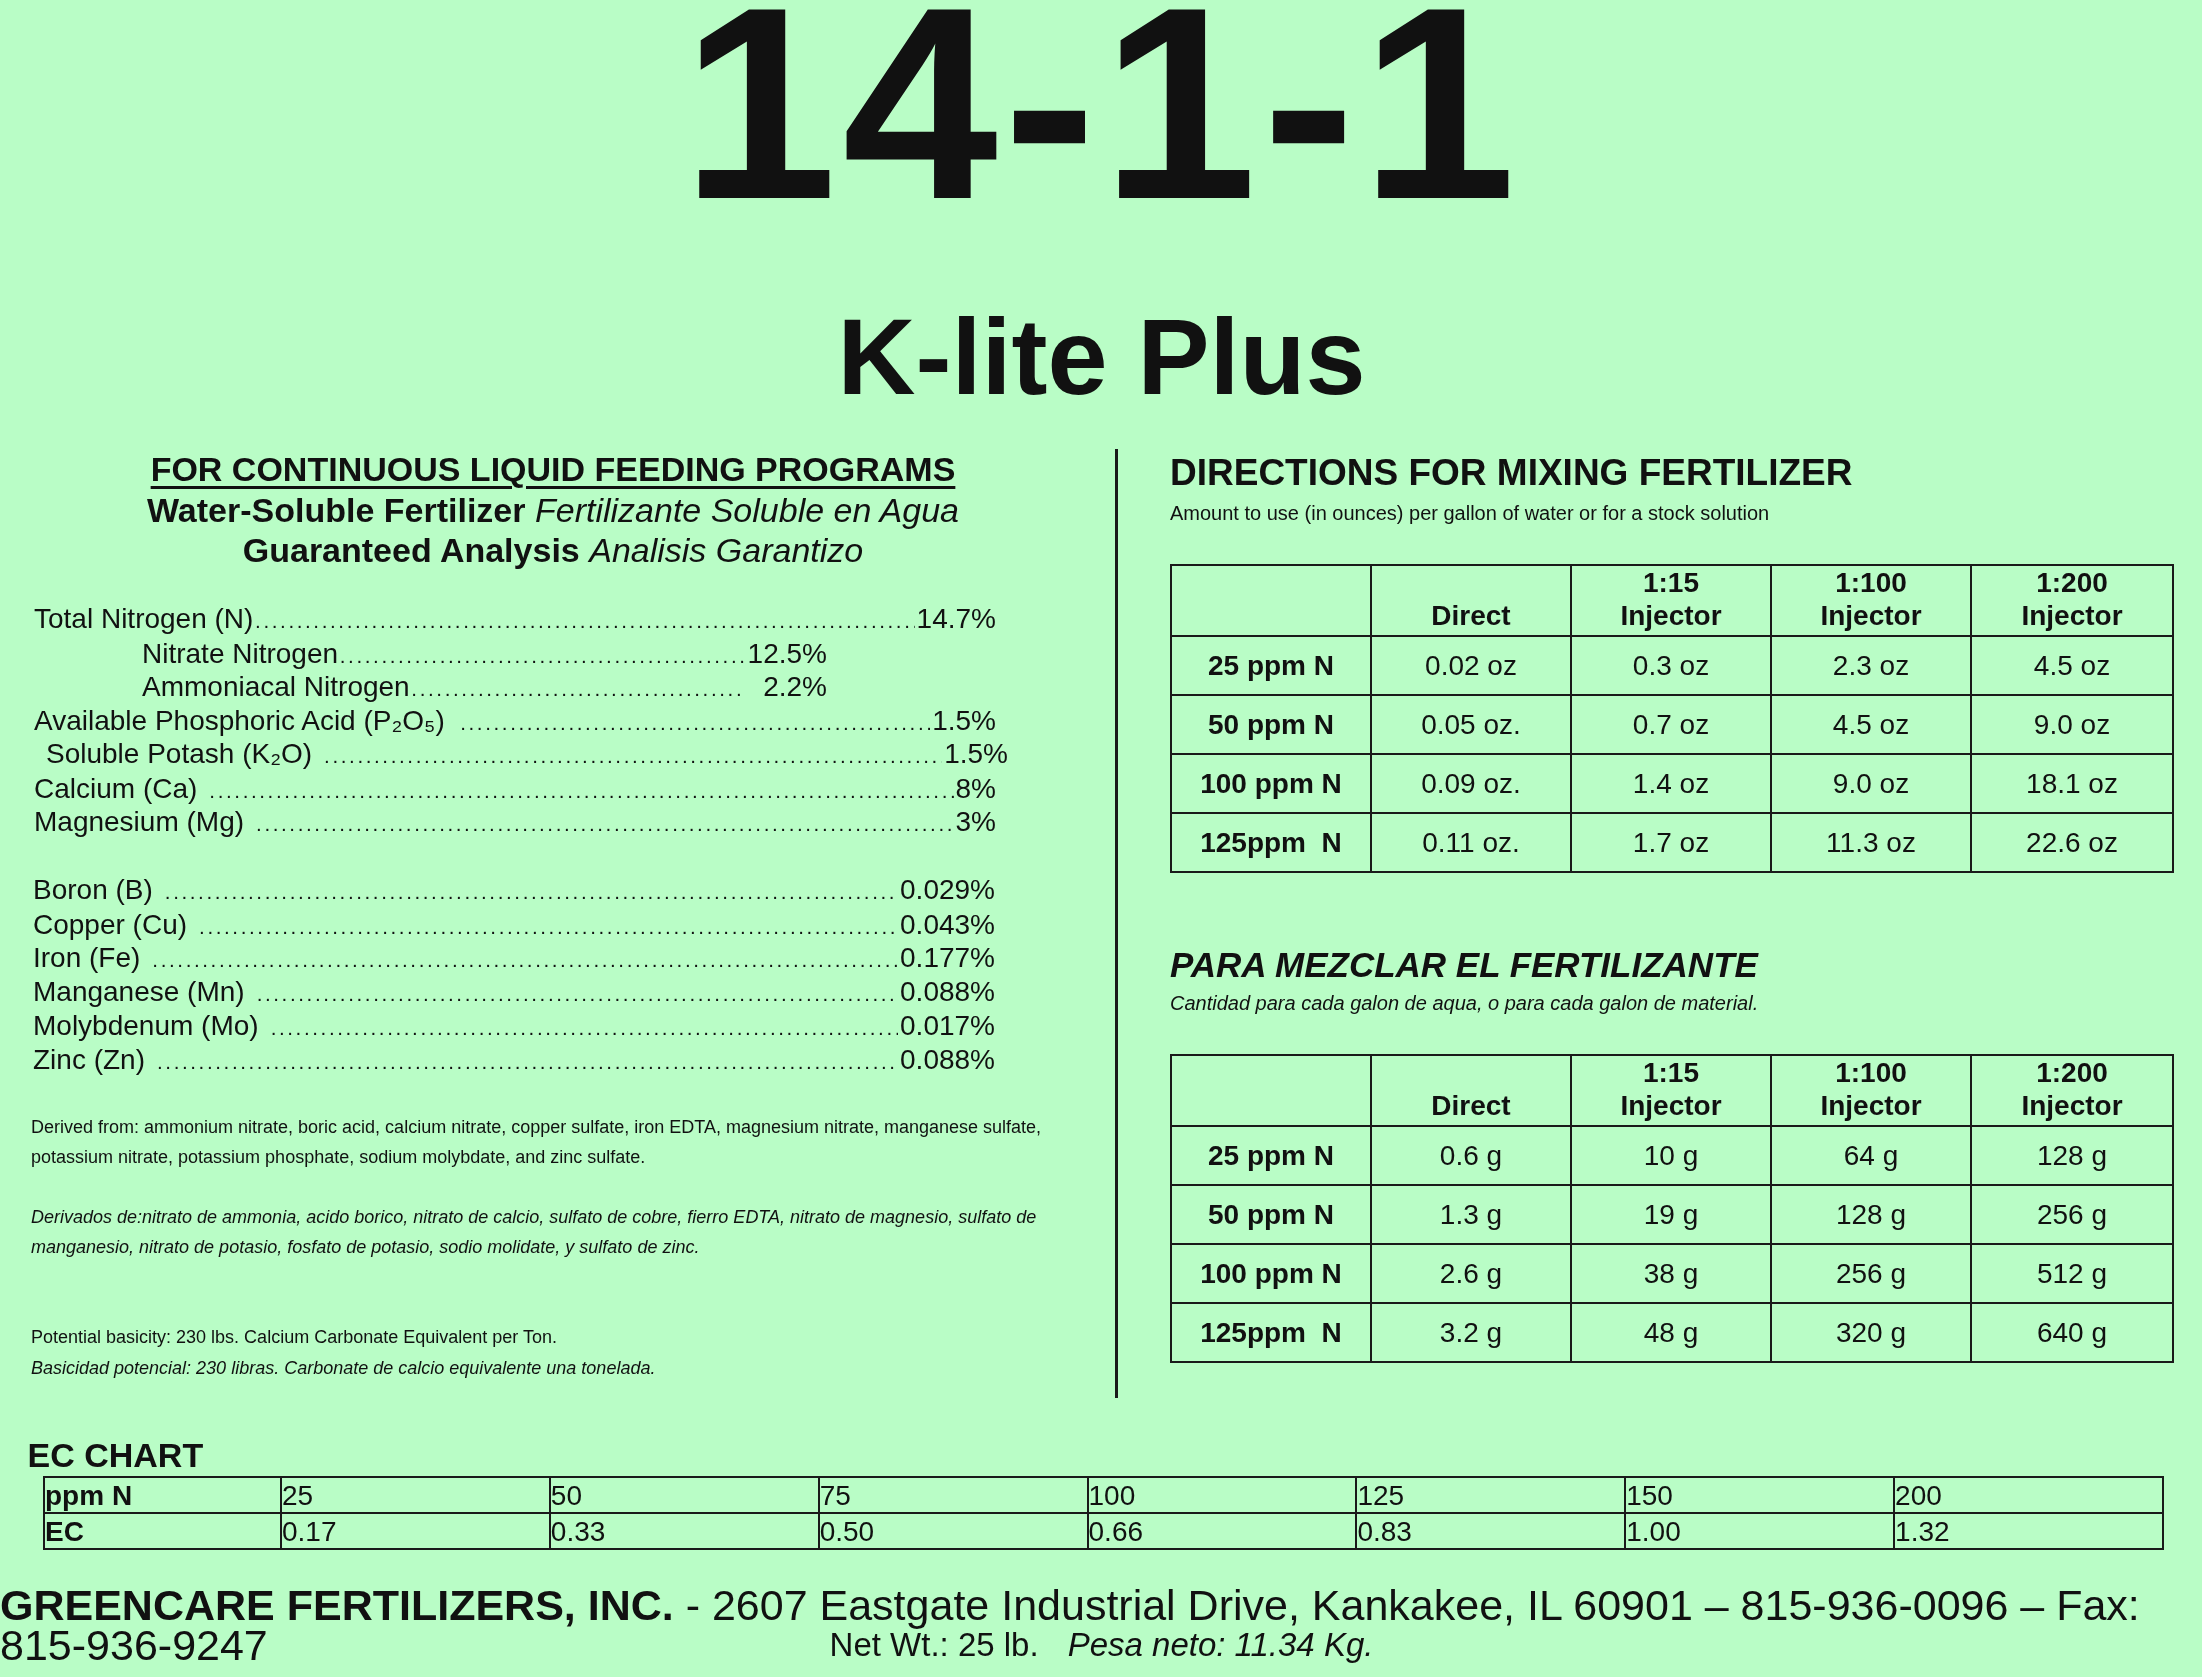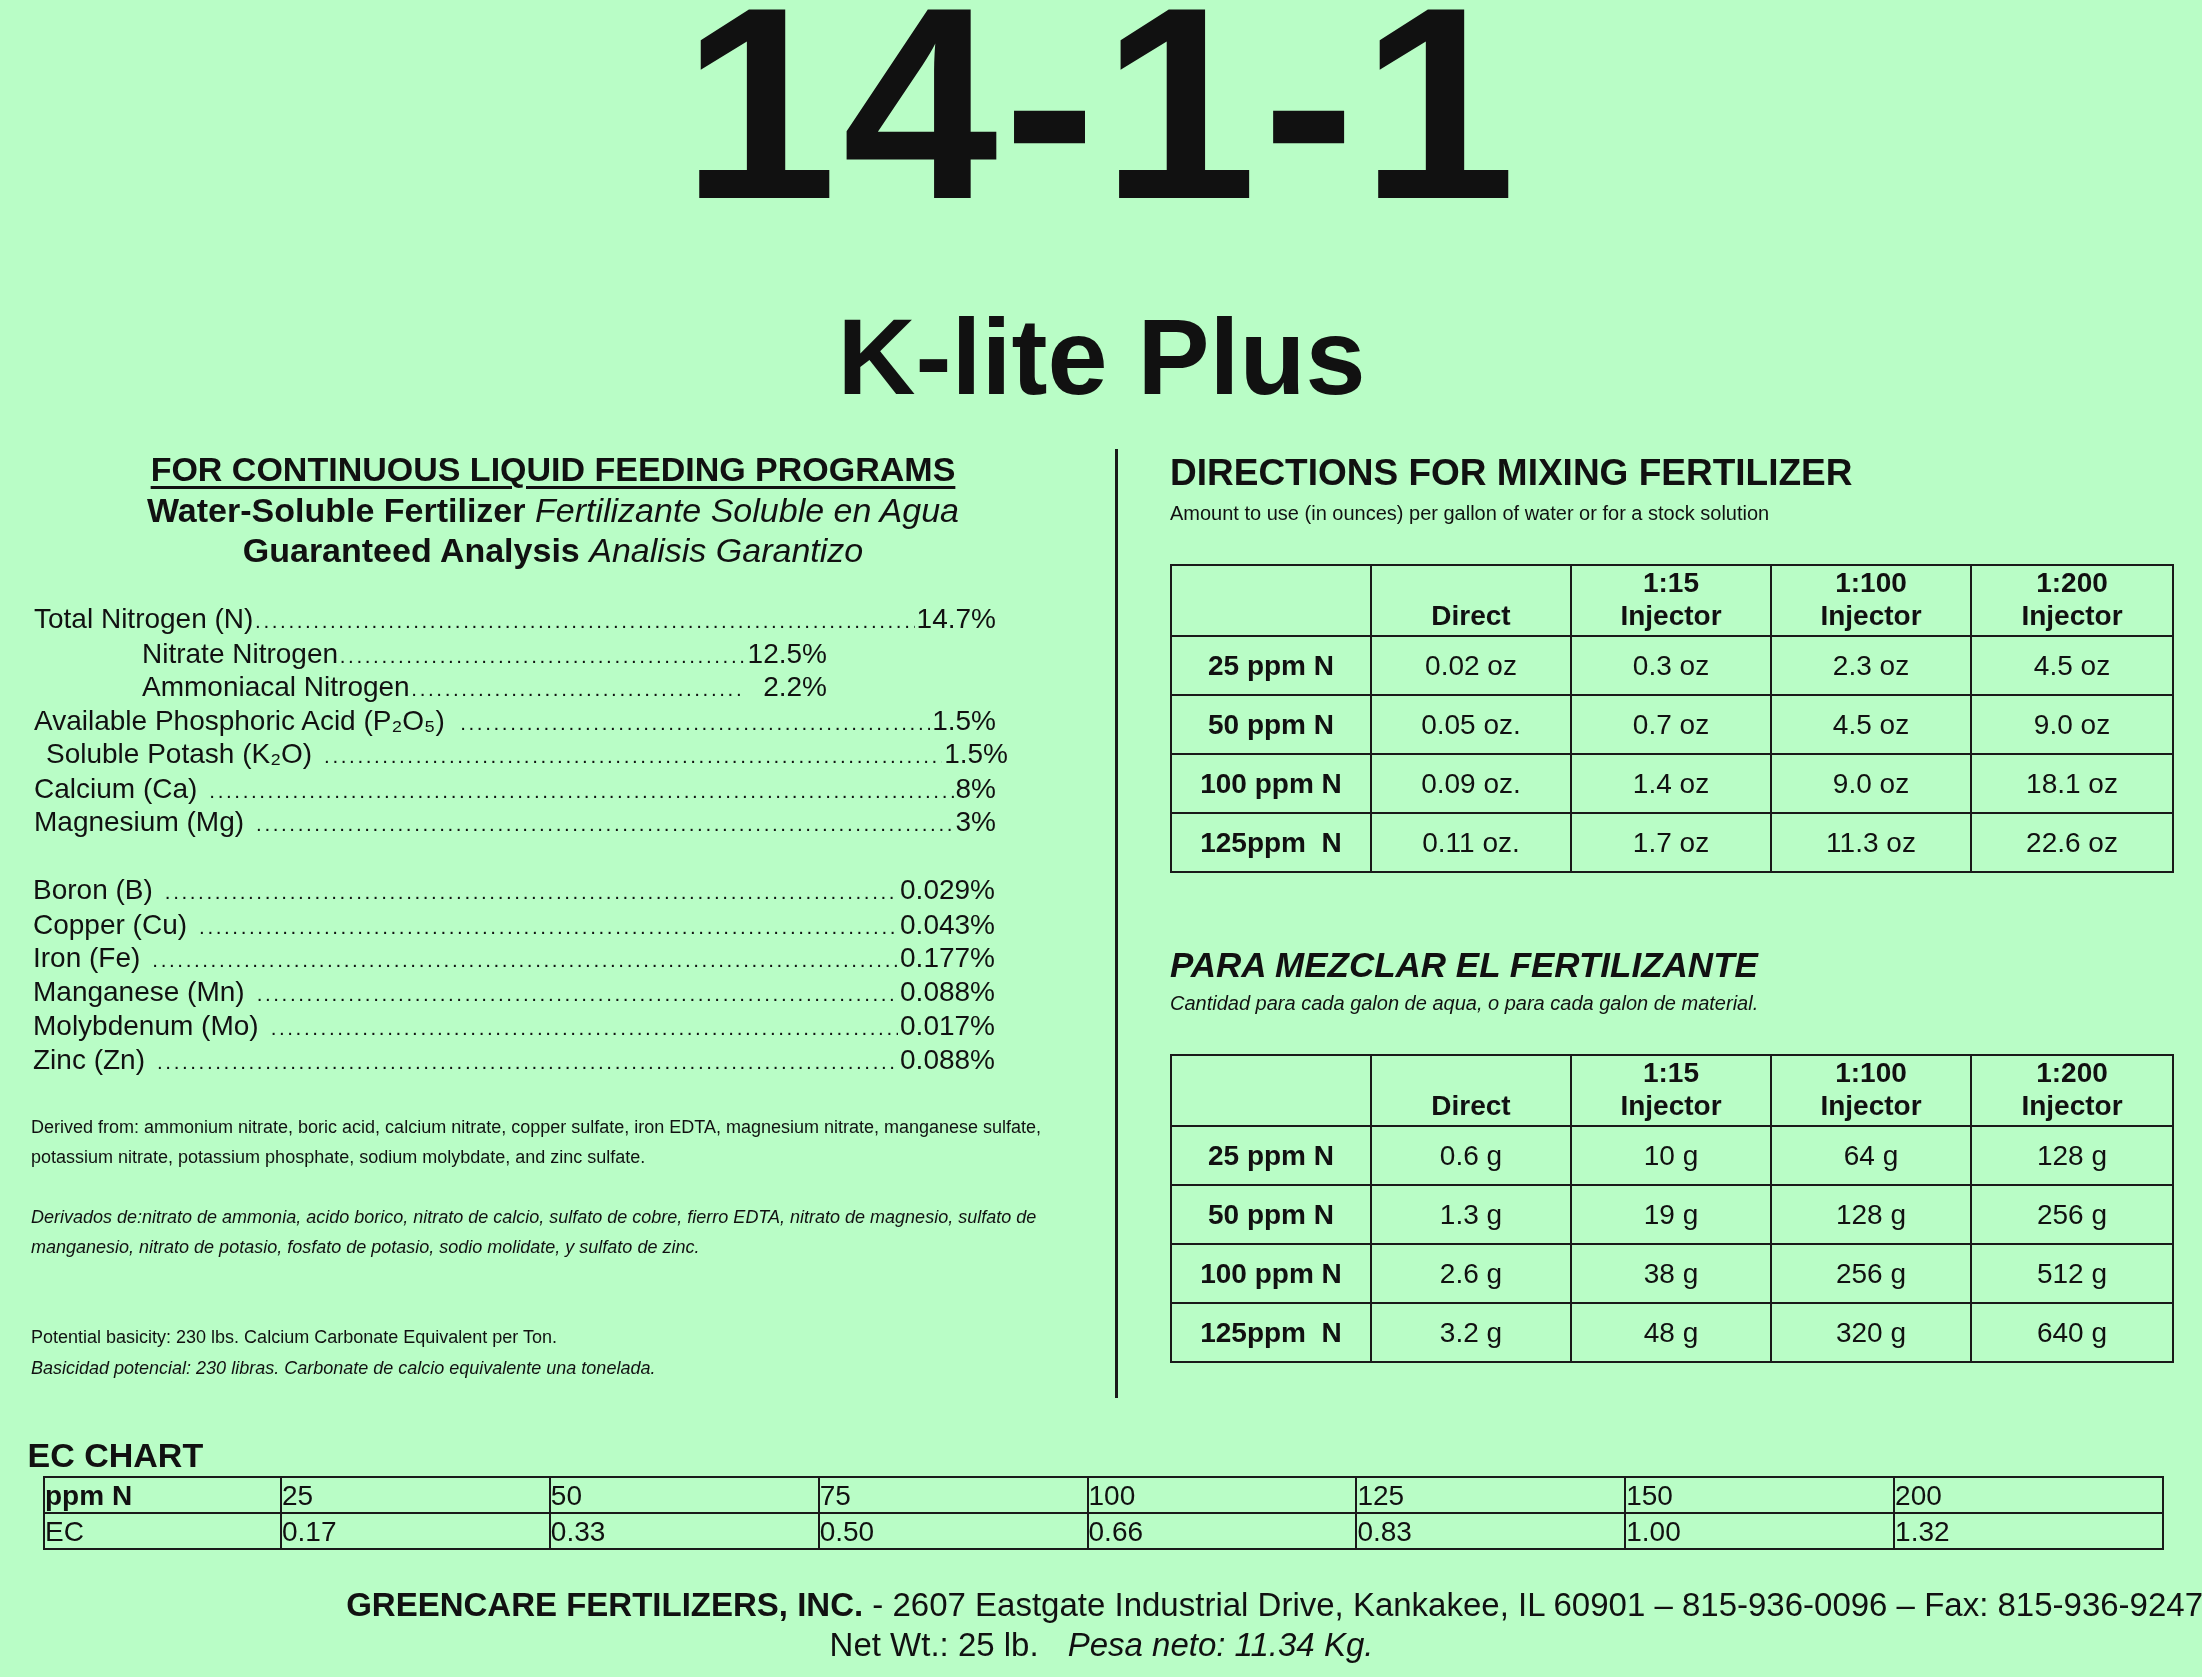--- a/index.html
+++ b/index.html
@@ -48,21 +48,21 @@
   table.mix tr.dat td { height:57px; }
   table.mix td.rl { font-weight:bold; }
 
   .ectitle { left:27.5px; top:1435px; font-weight:bold; font-size:34px; line-height:41px; }
   table.ec {
     position:absolute; left:43px; top:1476px; width:2121px; border-collapse:collapse;
     table-layout:fixed; font-size:28px;
   }
   table.ec td { border:2.6px solid #1a1a1a; height:34px; line-height:33px; padding:0; }
 
-  .footer { left:0; width:2203px; top:1585px; text-align:right; font-size:33px; line-height:40px; }
+  .footer { left:0; width:2203px; top:1585px; text-align:left; font-size:43px; line-height:40px; }
   .footer b { font-weight:bold; }
   .netwt { left:0; width:2203px; top:1625px; text-align:center; font-size:33px; line-height:40px; }
   .netwt i { font-style:italic; margin-left:29px; }
 </style>
 </head>
 <body>
 
 <div class="abs title-big">14-1-1</div>
 <div class="abs title-sub">K-lite Plus</div>
 
@@ -273,21 +273,21 @@
     <td style="font-weight:bold;">ppm N</td>
     <td>25</td>
     <td>50</td>
     <td>75</td>
     <td>100</td>
     <td>125</td>
     <td>150</td>
     <td>200</td>
   </tr>
   <tr>
-    <td style="font-weight:normal;">EC</td>
+    <td style="font-weight:bold;">EC</td>
     <td>0.17</td>
     <td>0.33</td>
     <td>0.50</td>
     <td>0.66</td>
     <td>0.83</td>
     <td>1.00</td>
     <td>1.32</td>
   </tr>
 </tbody>
   </table>

